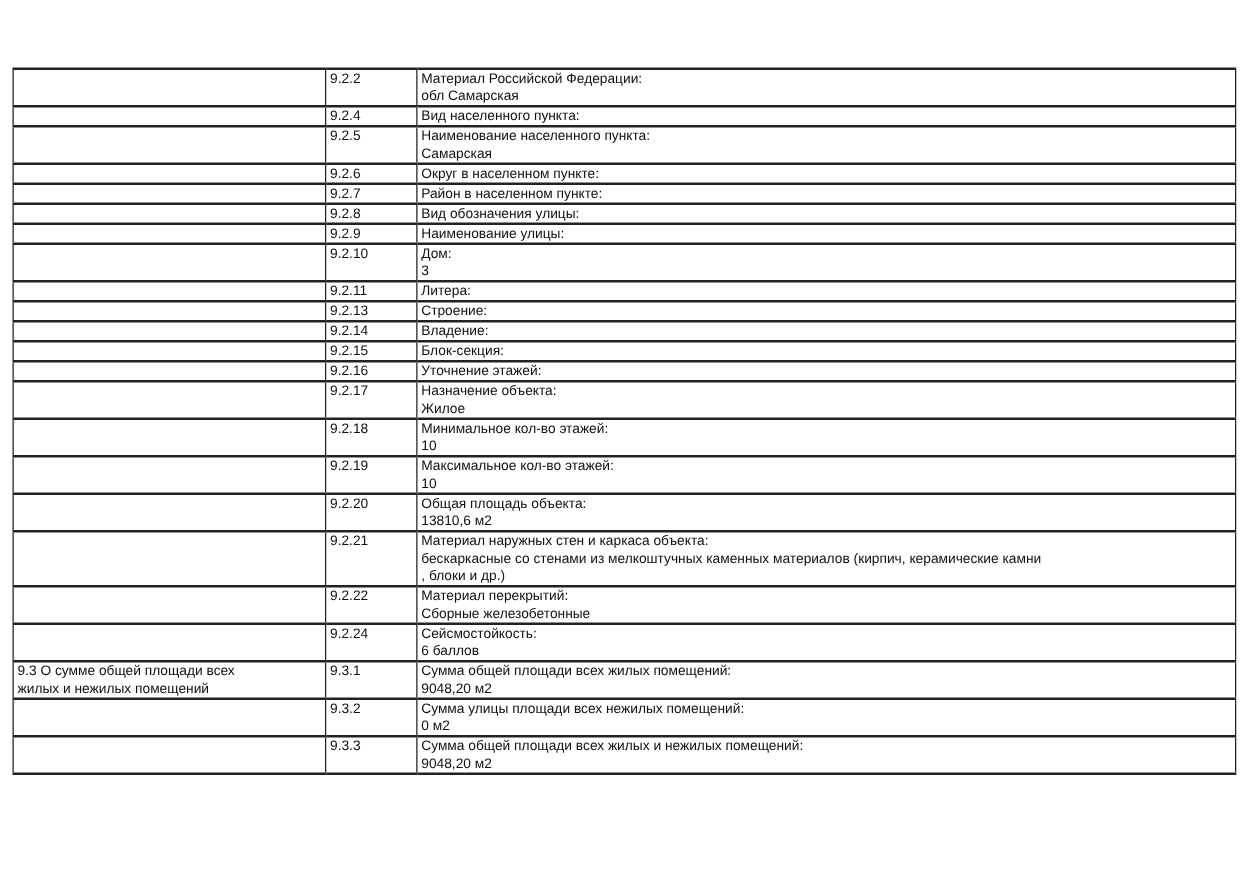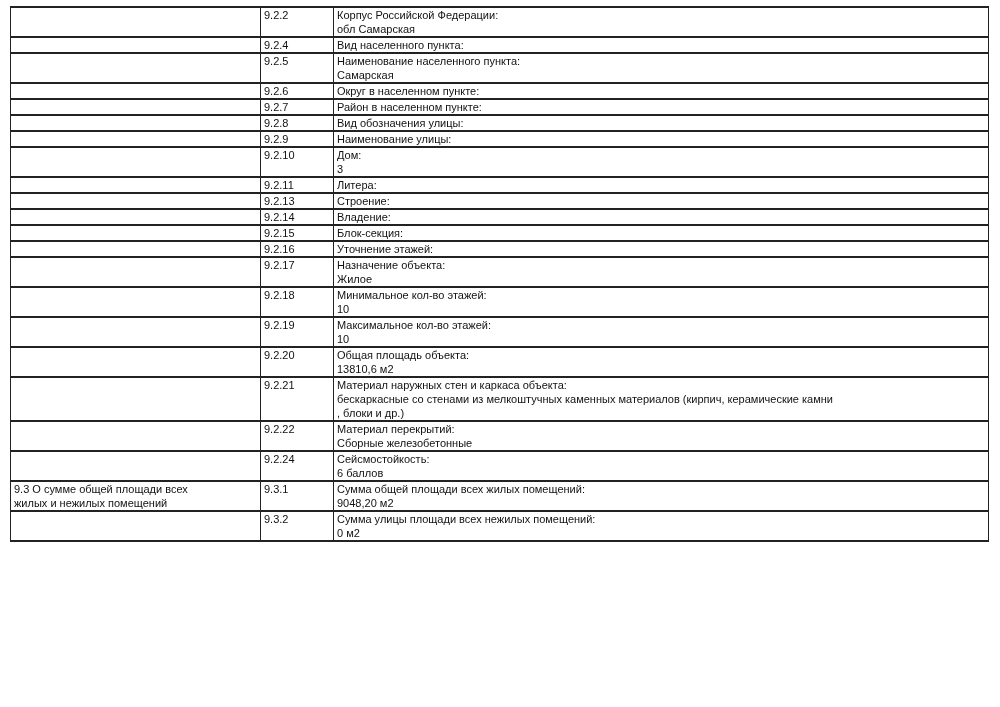--- a/index.html
+++ b/index.html
@@ -16,20 +16,21 @@
   .page {
     padding: 6px 11px 0 10px;
   }
   table.decl {
     border-collapse: collapse;
     table-layout: fixed;
     width: 979px;
     font-size: 11px;
     line-height: 14px;
     color: #111111;
+    margin-top: 48px;
   }
   table.decl td {
     border: 1px solid #222222;
     border-top-width: 2px;
     border-bottom-width: 2px;
     padding: 0 3px;
     vertical-align: top;
     overflow: hidden;
     white-space: pre-wrap;
     word-wrap: break-word;
@@ -55,21 +56,21 @@
 </style>
 </head>
 <body>
 
 <div class="page">
   <table class="decl">
     <tbody>
         <tr>
           <td class="cell-section"></td>
           <td class="cell-code">9.2.2</td>
-          <td class="cell-content"><div class="field-label">Корпус Российской Федерации:</div><div class="field-value">обл Самарская</div></td>
+          <td class="cell-content"><div class="field-label">Материал Российской Федерации:</div><div class="field-value">обл Самарская</div></td>
         </tr>
         <tr>
           <td class="cell-section"></td>
           <td class="cell-code">9.2.4</td>
           <td class="cell-content"><div class="field-label">Вид населенного пункта:</div></td>
         </tr>
         <tr>
           <td class="cell-section"></td>
           <td class="cell-code">9.2.5</td>
           <td class="cell-content"><div class="field-label">Наименование населенного пункта:</div><div class="field-value">Самарская</div></td>
@@ -164,15 +165,20 @@
           <td class="cell-section">9.3 О сумме общей площади всех
 жилых и нежилых помещений</td>
           <td class="cell-code">9.3.1</td>
           <td class="cell-content"><div class="field-label">Сумма общей площади всех жилых помещений:</div><div class="field-value">9048,20 м2</div></td>
         </tr>
         <tr>
           <td class="cell-section"></td>
           <td class="cell-code">9.3.2</td>
           <td class="cell-content"><div class="field-label">Сумма улицы площади всех нежилых помещений:</div><div class="field-value">0 м2</div></td>
         </tr>
+        <tr>
+          <td class="cell-section"></td>
+          <td class="cell-code">9.3.3</td>
+          <td class="cell-content"><div class="field-label">Сумма общей площади всех жилых и нежилых помещений:</div><div class="field-value">9048,20 м2</div></td>
+        </tr>
       </tbody>
   </table>
 </div>
 
 </body></html>

